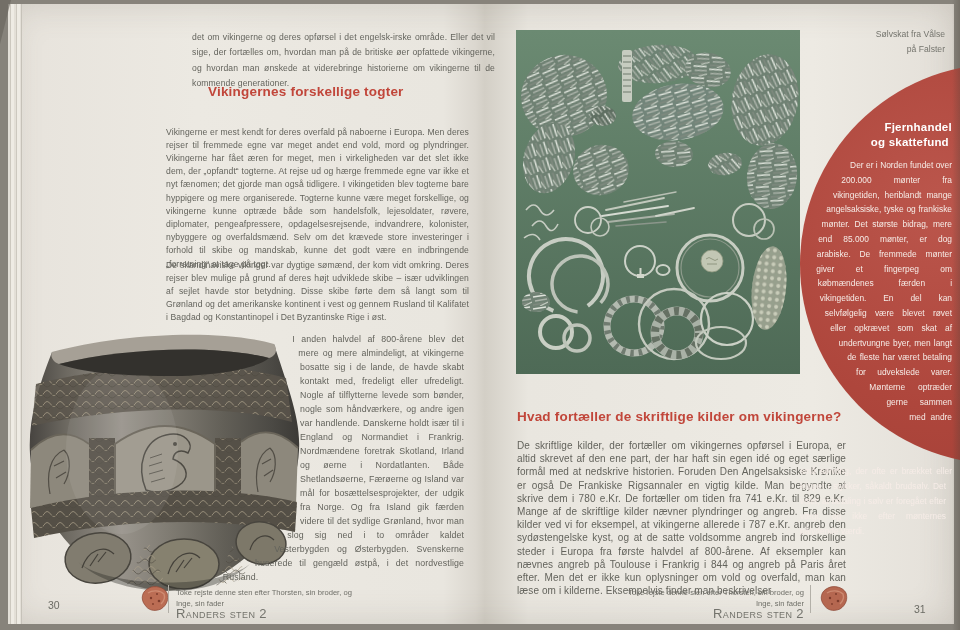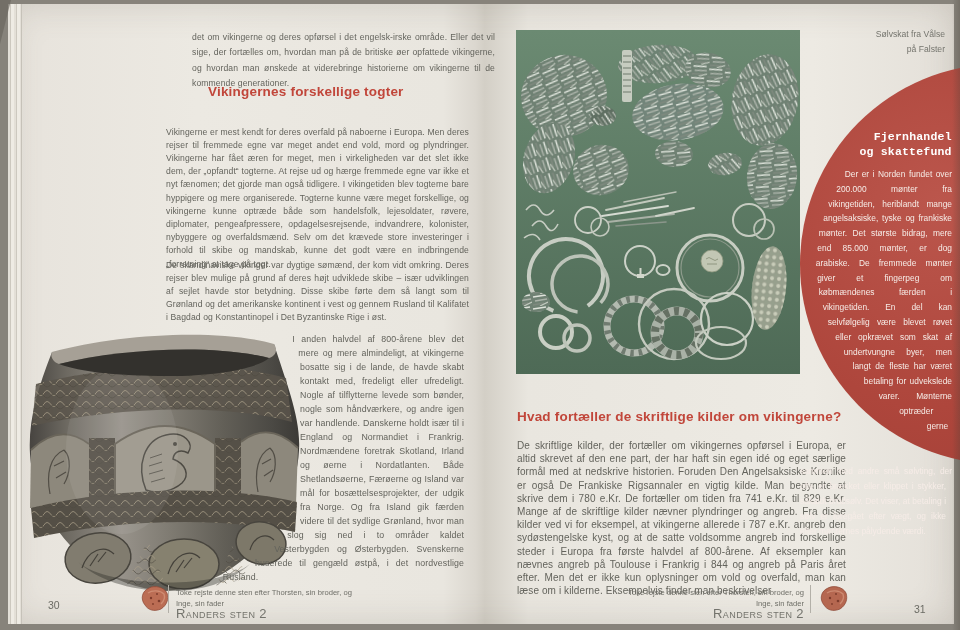--- a/index.html
+++ b/index.html
@@ -35,21 +35,21 @@
     shape-margin:8px;}
   .para3{color:#63635c;font-size:8.8px;line-height:14px;text-align:justify;hyphens:auto;letter-spacing:.1px;margin:8px;}
 
   .hoard{position:absolute;left:516px;top:30px;width:284px;height:344px;z-index:1;}
   .fact-circle{position:absolute;left:800px;top:64px;width:400px;height:400px;border-radius:50%;
     background:radial-gradient(circle at 35% 35%,#bb564c 0%,#ae463c 55%,#a03e35 100%);z-index:2;}
   .circletext{position:absolute;left:800px;top:64px;width:152px;height:400px;z-index:3;}
   .circshim{float:left;width:152px;height:400px;
     shape-outside:polygon(0 0,152px 0,152px 18px,120px 30px,94px 45px,74px 60px,55px 80px,40px 105px,26px 130px,16px 160px,12px 200px,16px 240px,26px 270px,40px 295px,55px 320px,74px 340px,94px 355px,120px 370px,152px 382px,152px 400px,0 400px);
     shape-margin:3px;}
-  .circle-h{margin:54px 6px 8px 0;color:#ffffff;font-weight:bold;font-size:11.5px;line-height:15px;text-align:center;letter-spacing:.2px;font-family:Liberation Mono, monospace;}
+  .circle-h{margin:54px 6px 8px 0;color:#ffffff;font-weight:bold;font-size:11.5px;line-height:15px;text-align:center;letter-spacing:.2px;}
   .circle-b{margin:6px 6px 0 0;color:#f6ece7;font-size:8.4px;line-height:14.8px;text-align:justify;hyphens:auto;}
 
   .pararight{left:517px;top:429px;width:329px;font-size:10px;}
 
   .pagenum{position:absolute;color:#6b6b64;font-size:10.5px;}
   .stone{position:absolute;width:32px;height:28px;}
   .fdiv{position:absolute;width:1px;height:28px;background:#b3b0a8;top:585px;}
   .fcap{position:absolute;top:588px;width:186px;color:#6f6f68;font-size:7.6px;line-height:10.5px;}
   .fsrc{font-variant:small-caps;font-size:13px;letter-spacing:.4px;color:#73736c;}
   .fcap.right{text-align:right;}

